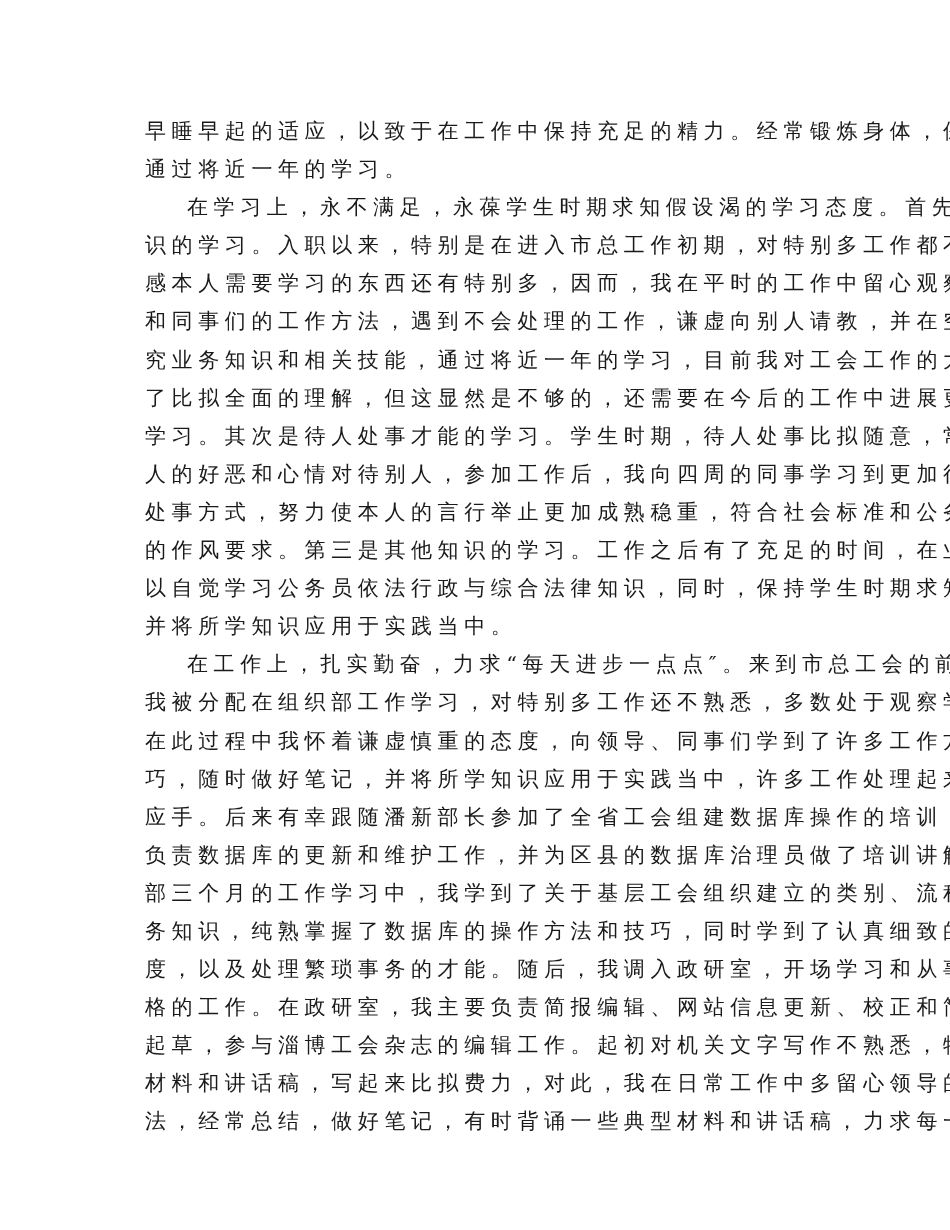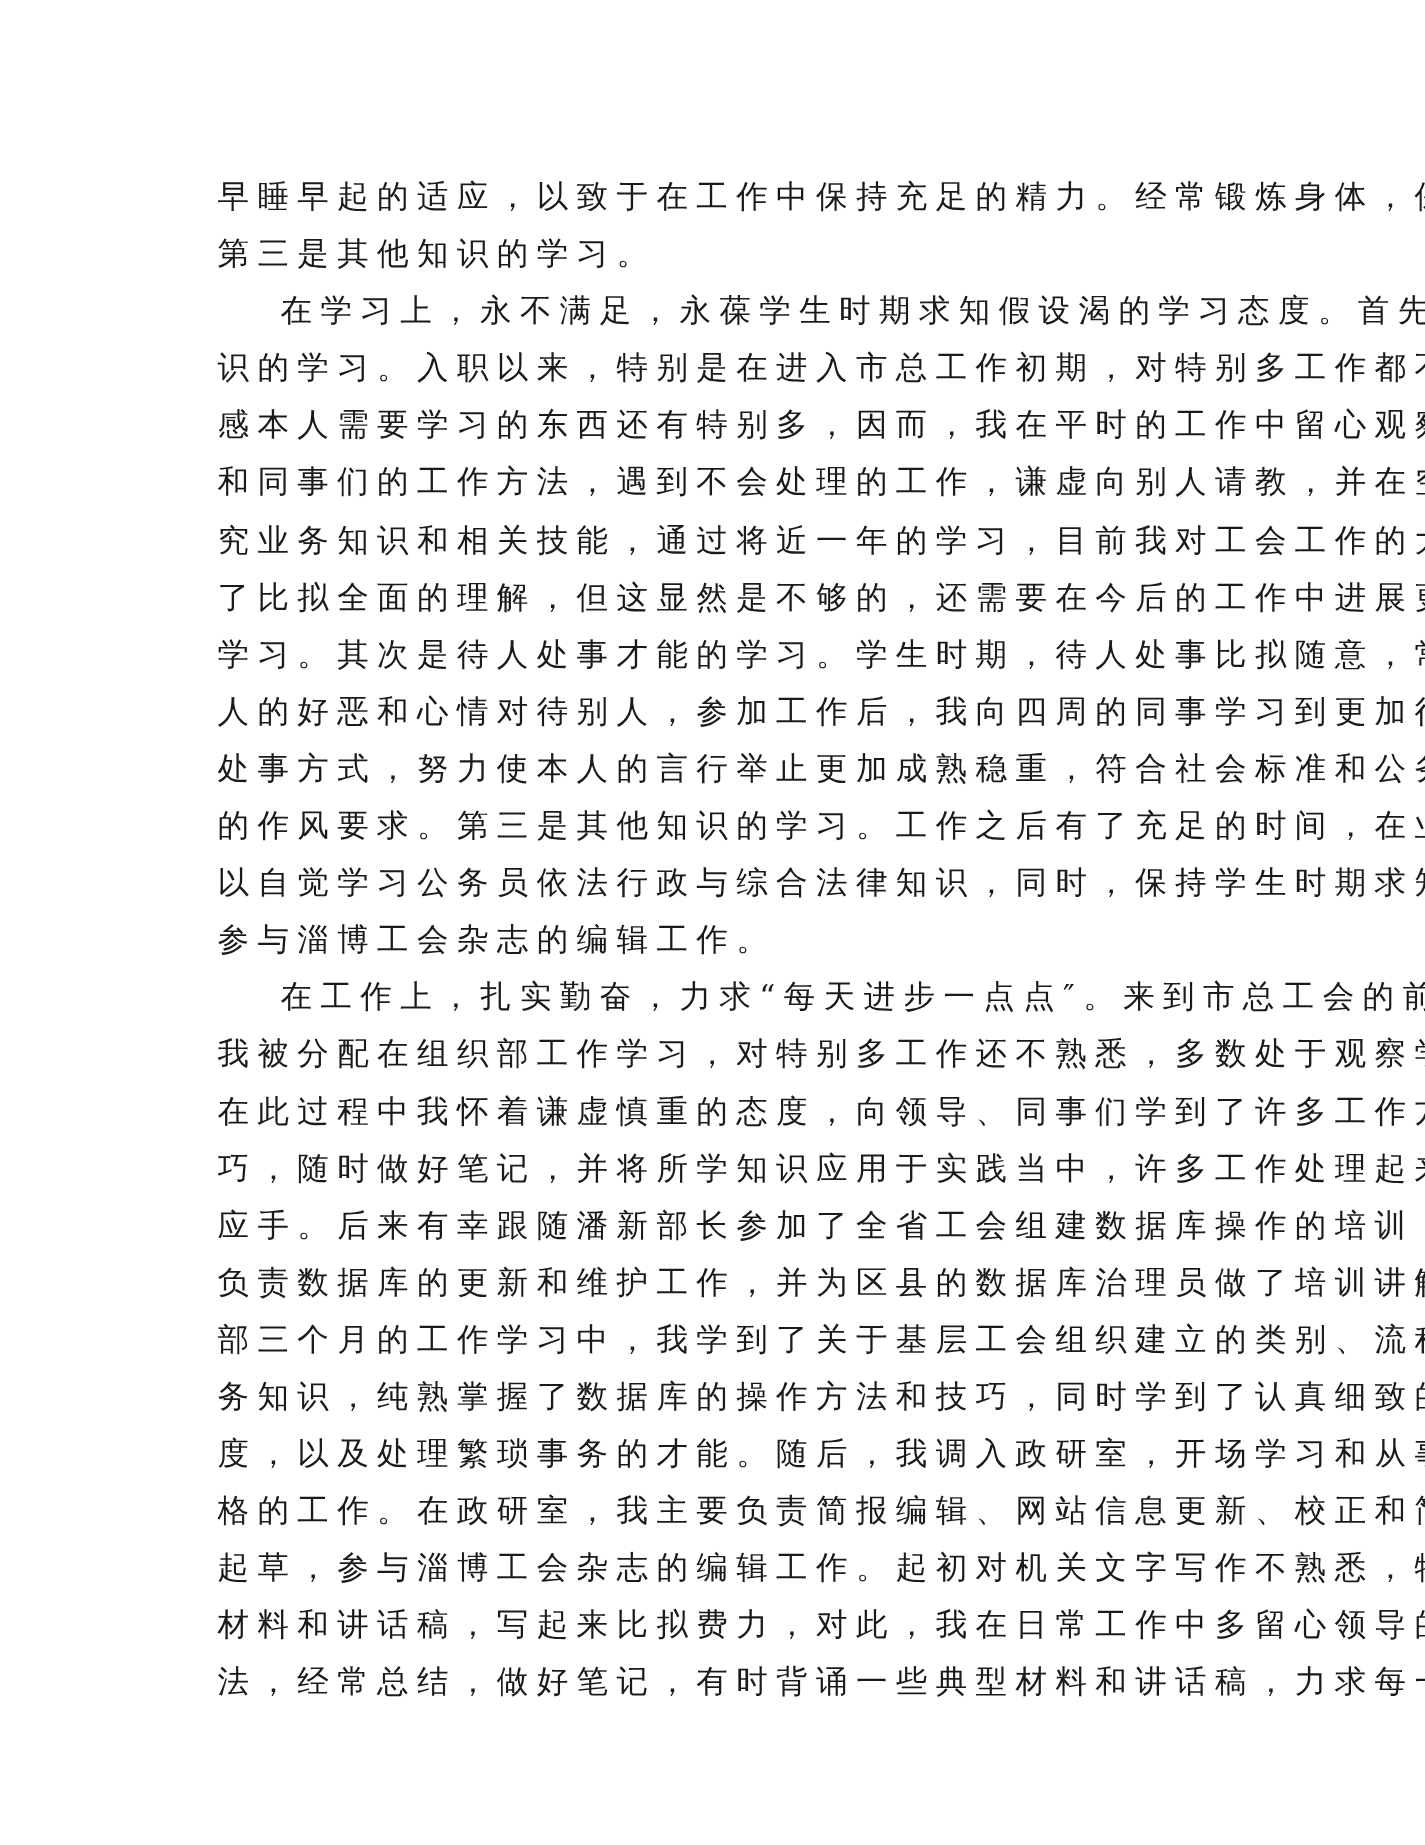--- a/index.html
+++ b/index.html
@@ -20,33 +20,33 @@
     height: 38.1px;
     letter-spacing: 5.6px;
   }
   .line.indent { padding-left: 42px; }
 </style>
 </head>
 <body>
 
 <div class="page">
   <div class="line">早睡早起的适应，以致于在工作中保持充足的精力。经常锻炼身体，保持积极阳</div>
-  <div class="line">第三是其他知识的学习。</div>
+  <div class="line">通过将近一年的学习。</div>
   <div class="line indent">在学习上，永不满足，永葆学生时期求知假设渴的学习态度。首先是业务知</div>
   <div class="line">识的学习。入职以来，特别是在进入市总工作初期，对特别多工作都不熟悉，深</div>
   <div class="line">感本人需要学习的东西还有特别多，因而，我在平时的工作中留心观察学习领导</div>
   <div class="line">和同事们的工作方法，遇到不会处理的工作，谦虚向别人请教，并在空闲时间研</div>
   <div class="line">究业务知识和相关技能，通过将近一年的学习，目前我对工会工作的大概已经有</div>
   <div class="line">了比拟全面的理解，但这显然是不够的，还需要在今后的工作中进展更加深化的</div>
   <div class="line">学习。其次是待人处事才能的学习。学生时期，待人处事比拟随意，常常按照本</div>
   <div class="line">人的好恶和心情对待别人，参加工作后，我向四周的同事学习到更加得体的为人</div>
   <div class="line">处事方式，努力使本人的言行举止更加成熟稳重，符合社会标准和公务人员严谨</div>
   <div class="line">的作风要求。第三是其他知识的学习。工作之后有了充足的时间，在业余，我可</div>
   <div class="line">以自觉学习公务员依法行政与综合法律知识，同时，保持学生时期求知假设渴的</div>
-  <div class="line">参与淄博工会杂志的编辑工作。</div>
+  <div class="line">并将所学知识应用于实践当中。</div>
   <div class="line indent">在工作上，扎实勤奋，力求“每天进步一点点″。来到市总工会的前三个月，</div>
   <div class="line">我被分配在组织部工作学习，对特别多工作还不熟悉，多数处于观察学习阶段，</div>
   <div class="line">在此过程中我怀着谦虚慎重的态度，向领导、同事们学到了许多工作方法和技</div>
   <div class="line">巧，随时做好笔记，并将所学知识应用于实践当中，许多工作处理起来逐步得心</div>
   <div class="line">应手。后来有幸跟随潘新部长参加了全省工会组建数据库操作的培训，之后主要</div>
   <div class="line">负责数据库的更新和维护工作，并为区县的数据库治理员做了培训讲解。在组织</div>
   <div class="line">部三个月的工作学习中，我学到了关于基层工会组织建立的类别、流程等相关业</div>
   <div class="line">务知识，纯熟掌握了数据库的操作方法和技巧，同时学到了认真细致的工作态</div>
   <div class="line">度，以及处理繁琐事务的才能。随后，我调入政研室，开场学习和从事另一种风</div>
   <div class="line">格的工作。在政研室，我主要负责简报编辑、网站信息更新、校正和简单的文字</div>

